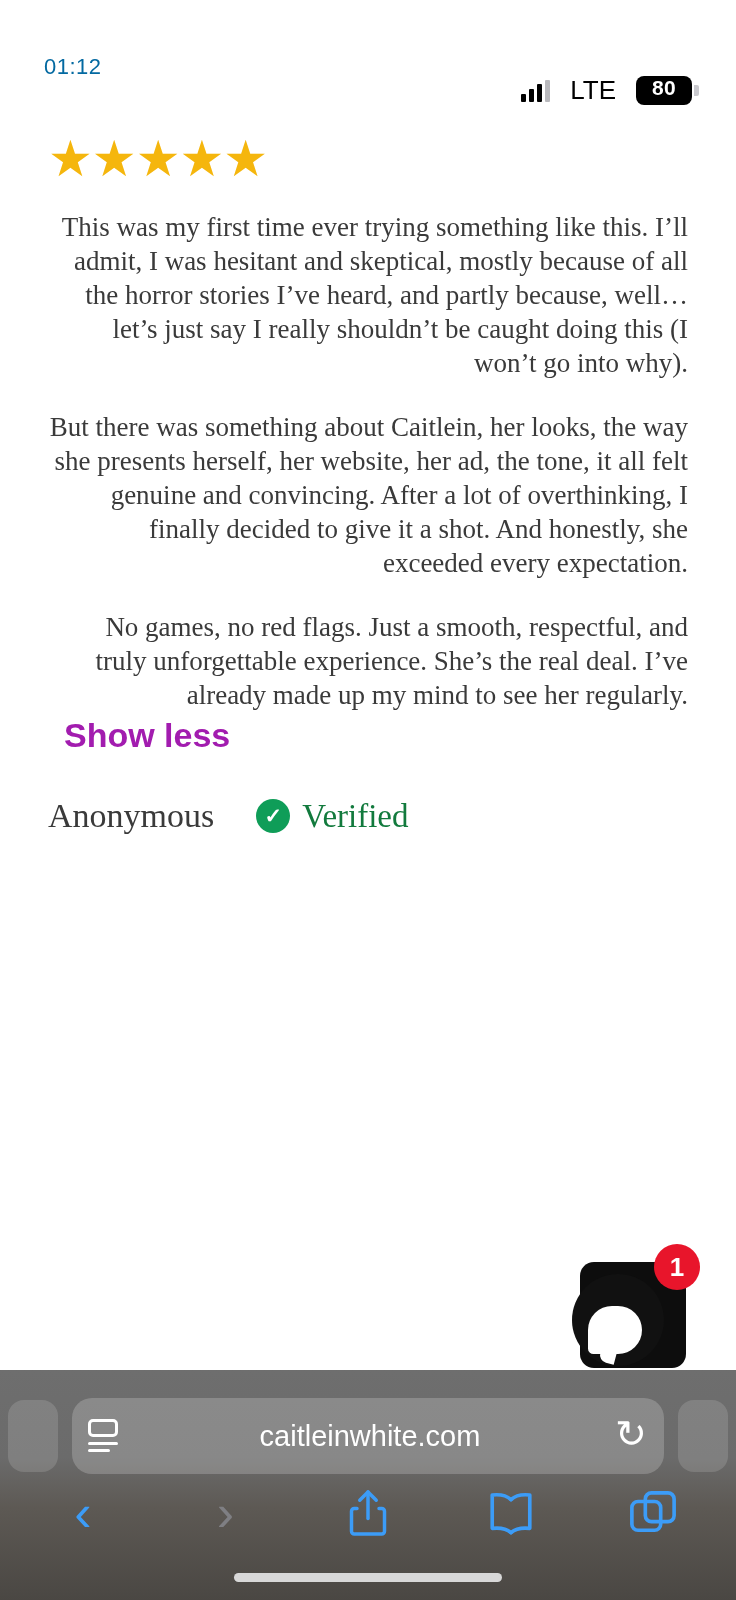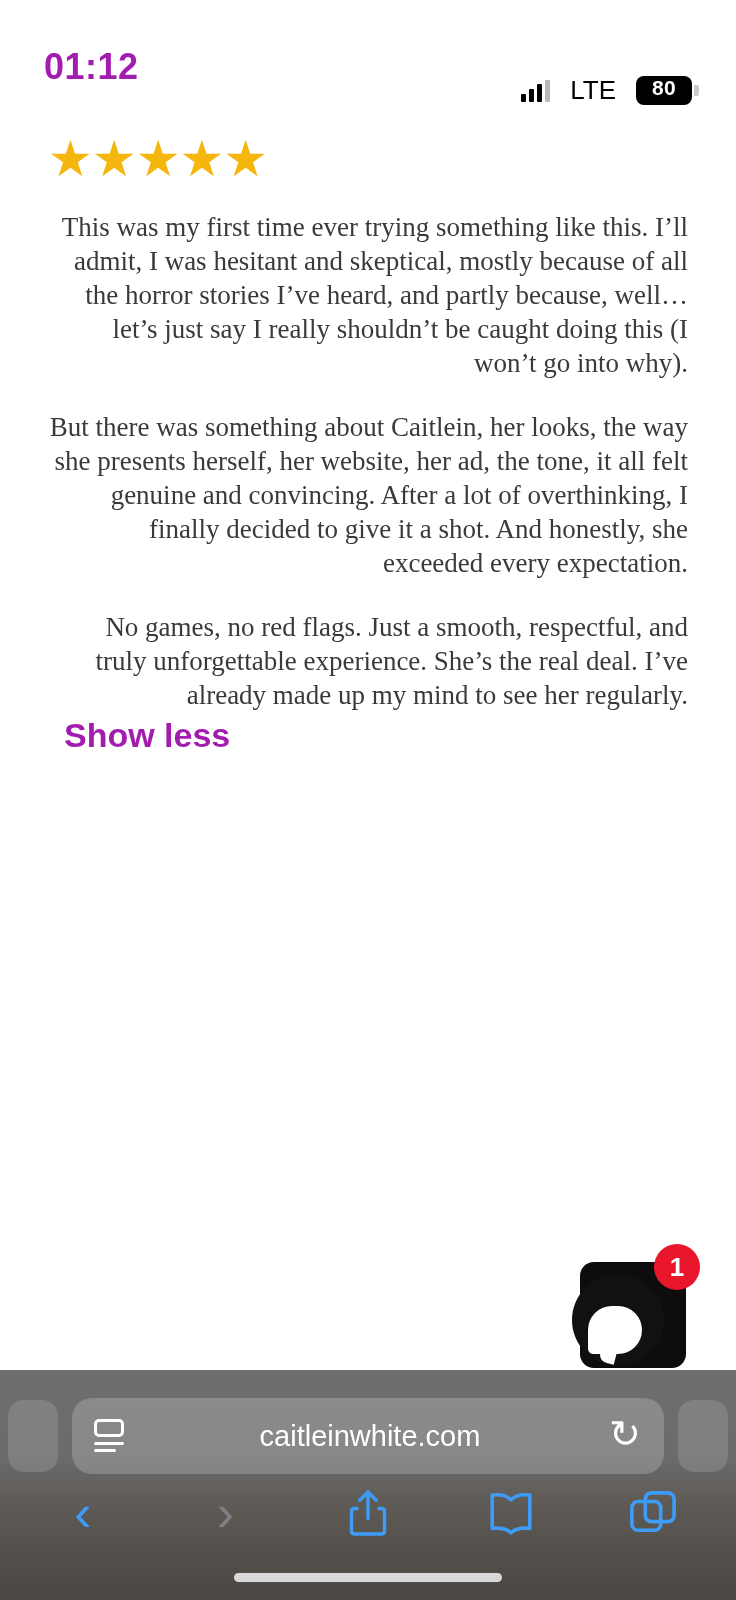--- a/index.html
+++ b/index.html
@@ -22,24 +22,24 @@
   .statusbar {
     position: absolute;
     top: 0; left: 0; right: 0;
     height: 100px;
     display: flex;
     align-items: center;
     justify-content: space-between;
     padding: 34px 44px 0 44px;
   }
   .status-time {
-    font-size: 36px;
-    font-weight: 700;
+    font-size: 22px;
+    font-weight: 400;
     letter-spacing: 0.5px;
-    color: #a21caf;
+    color: #0369a1;
     font-family: "Liberation Sans", sans-serif;
   }
   .status-right {
     display: flex;
     align-items: center;
     gap: 16px;
     margin-top: 47px;
   }
   .signal-bars {
     display: flex;
@@ -258,21 +258,21 @@
   }
   .url-field {
     flex: 0 0 auto;
     width: 592px;
     height: 76px;
     background: rgba(255,255,255,0.20);
     border-radius: 20px;
     display: flex;
     align-items: center;
     justify-content: space-between;
-    padding: 0 22px;
+    padding: 0 16px;
   }
   .url-text {
     flex: 1;
     text-align: center;
     color: #ffffff;
     font-size: 29px;
     font-family: "Liberation Sans", sans-serif;
   }
   .aa-icon {
     width: 38px;
@@ -362,20 +362,27 @@
     </div>
 
     <div class="review-body">
       <p>This was my first time ever trying something like this. I’ll admit, I was hesitant and skeptical, mostly because of all the horror stories I’ve heard, and partly because, well… let’s just say I really shouldn’t be caught doing this (I won’t go into why).</p>
       <p>But there was something about Caitlein, her looks, the way she presents herself, her website, her ad, the tone, it all felt genuine and convincing. After a lot of overthinking, I finally decided to give it a shot. And honestly, she exceeded every expectation.</p>
       <p>No games, no red flags. Just a smooth, respectful, and truly unforgettable experience. She’s the real deal. I’ve already made up my mind to see her regularly.</p>
     </div>
 
     <div class="show-less">Show less</div>
 
+    <div class="review-footer">
+      <div class="author">Anonymous</div>
+      <div class="verified">
+        <div class="verified-badge">✓</div>
+        <div class="verified-text">Verified</div>
+      </div>
+    </div>
   </div>
 
   <div class="chat-widget">
     <div class="chat-square"></div>
     <div class="chat-circle">
       <div class="chat-bubble-icon"></div>
     </div>
     <div class="chat-badge">1</div>
   </div>
 

